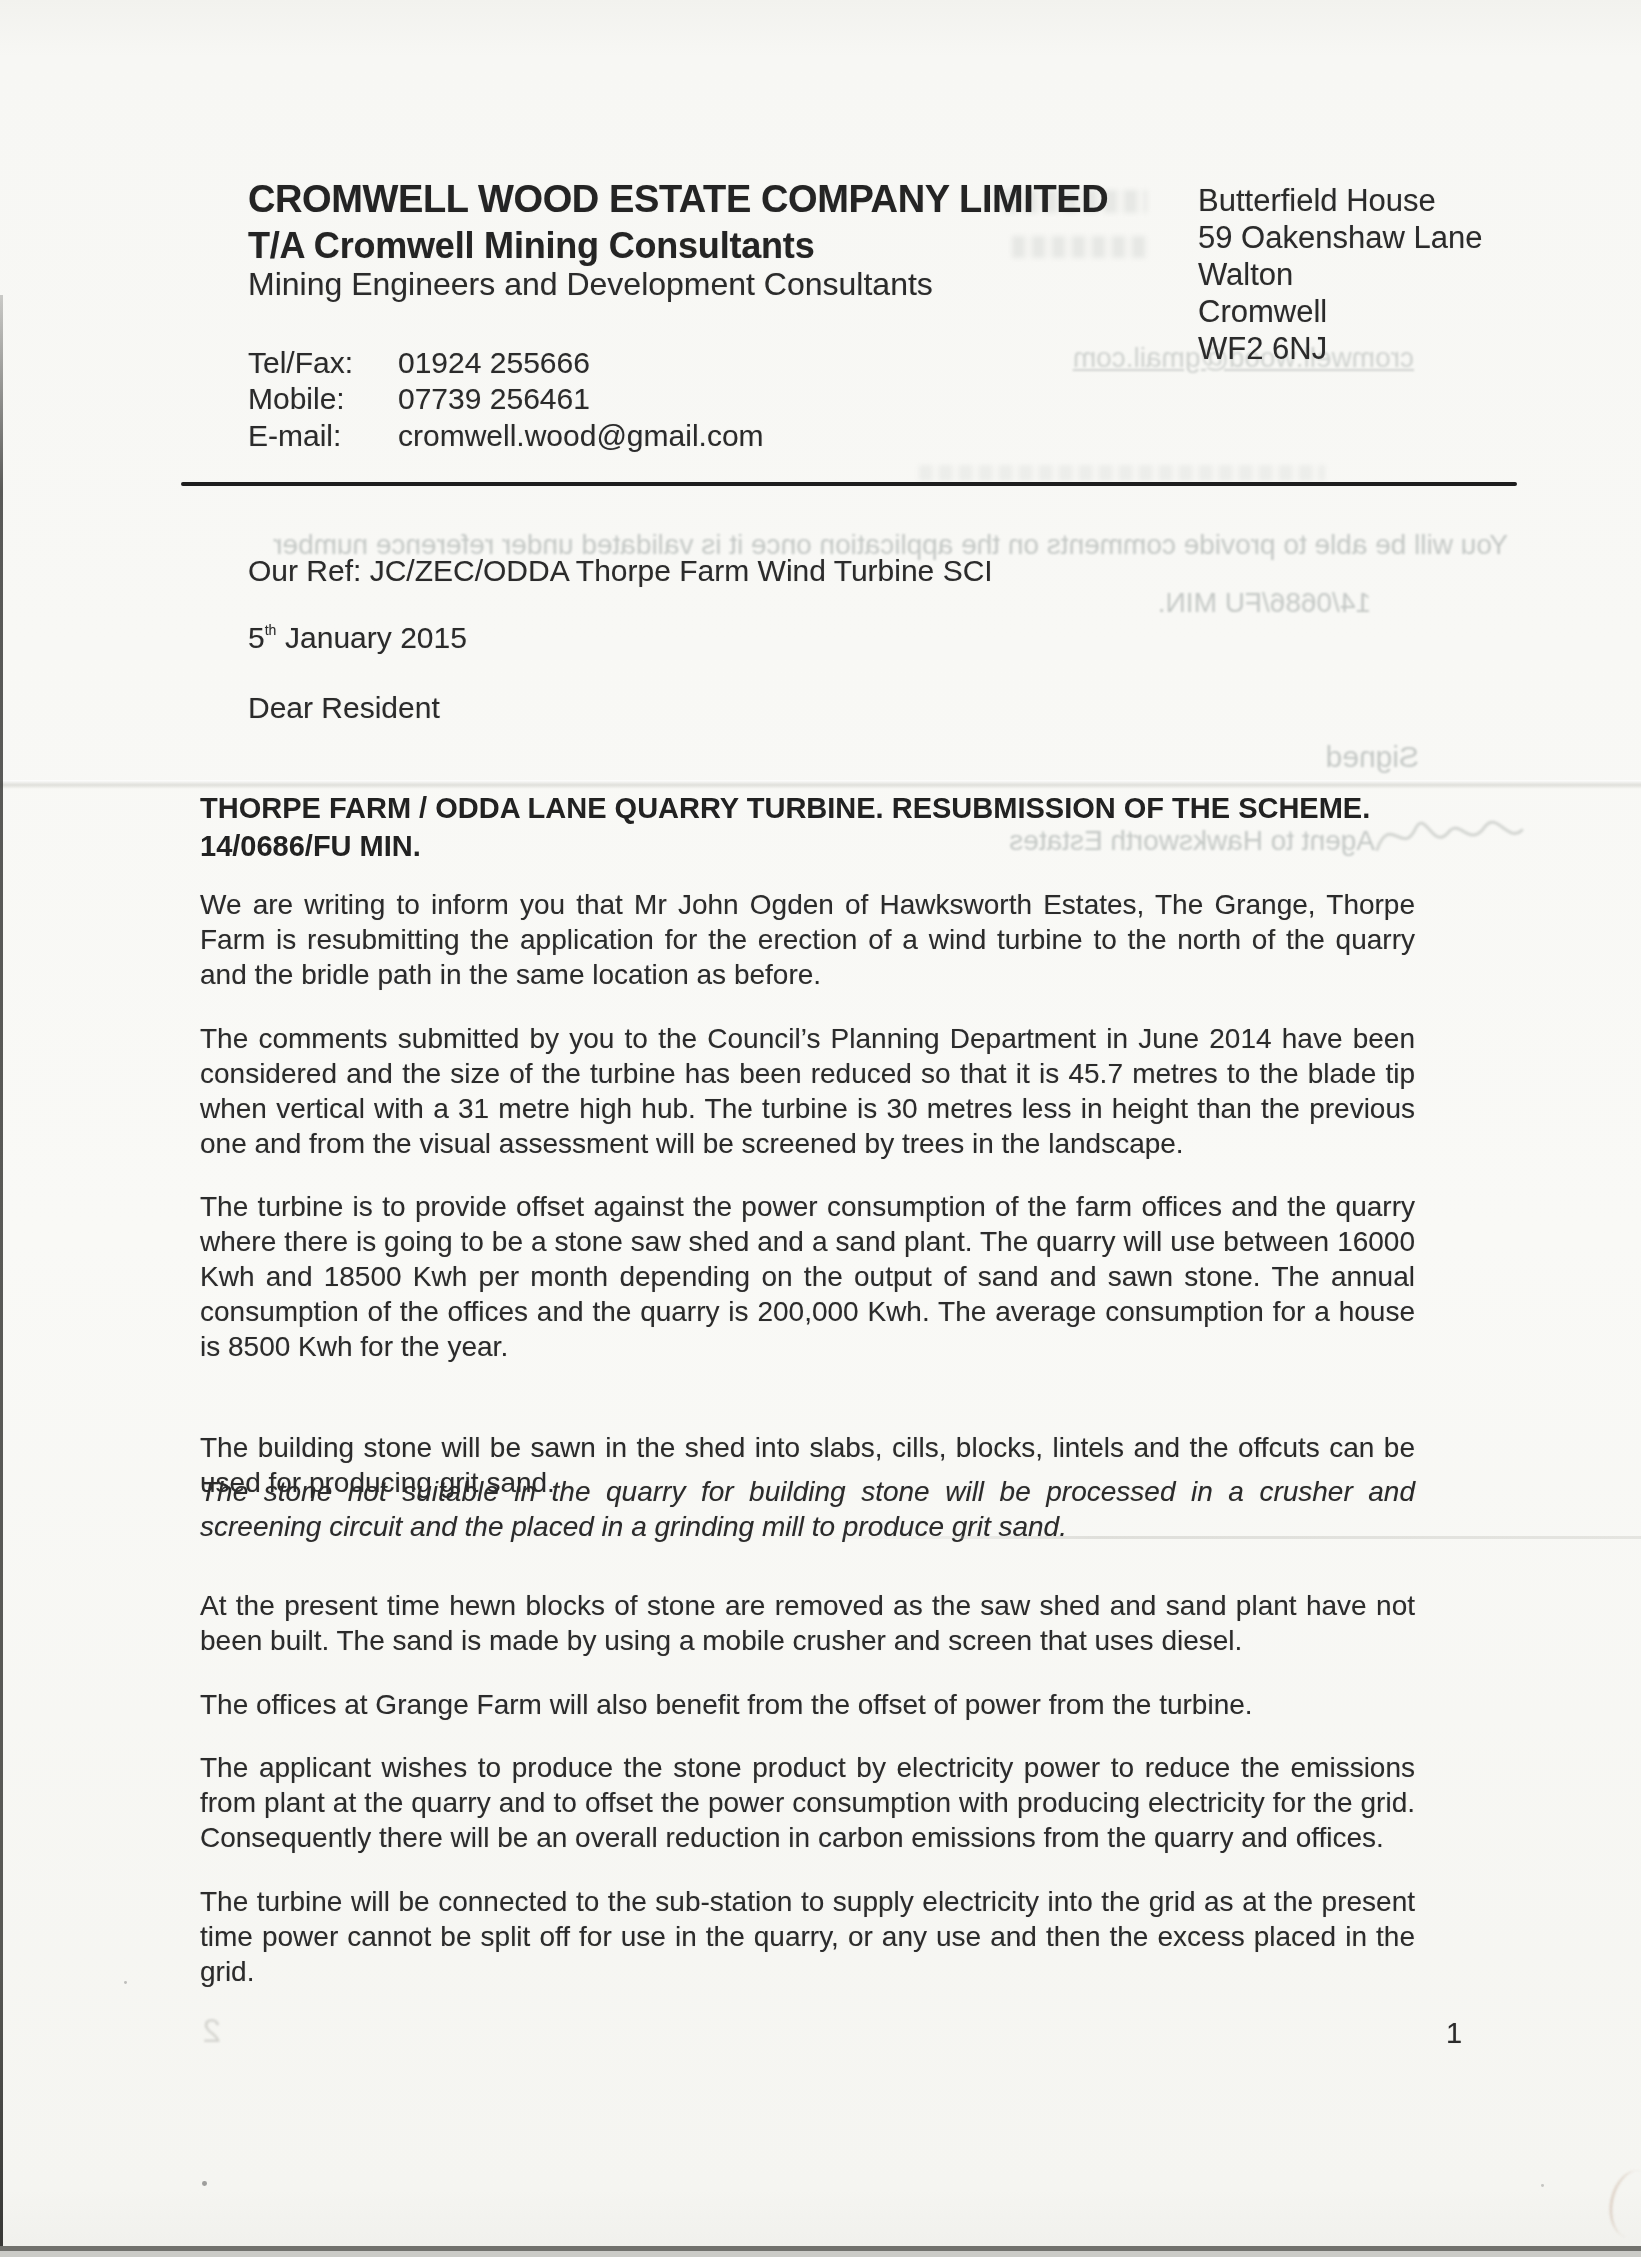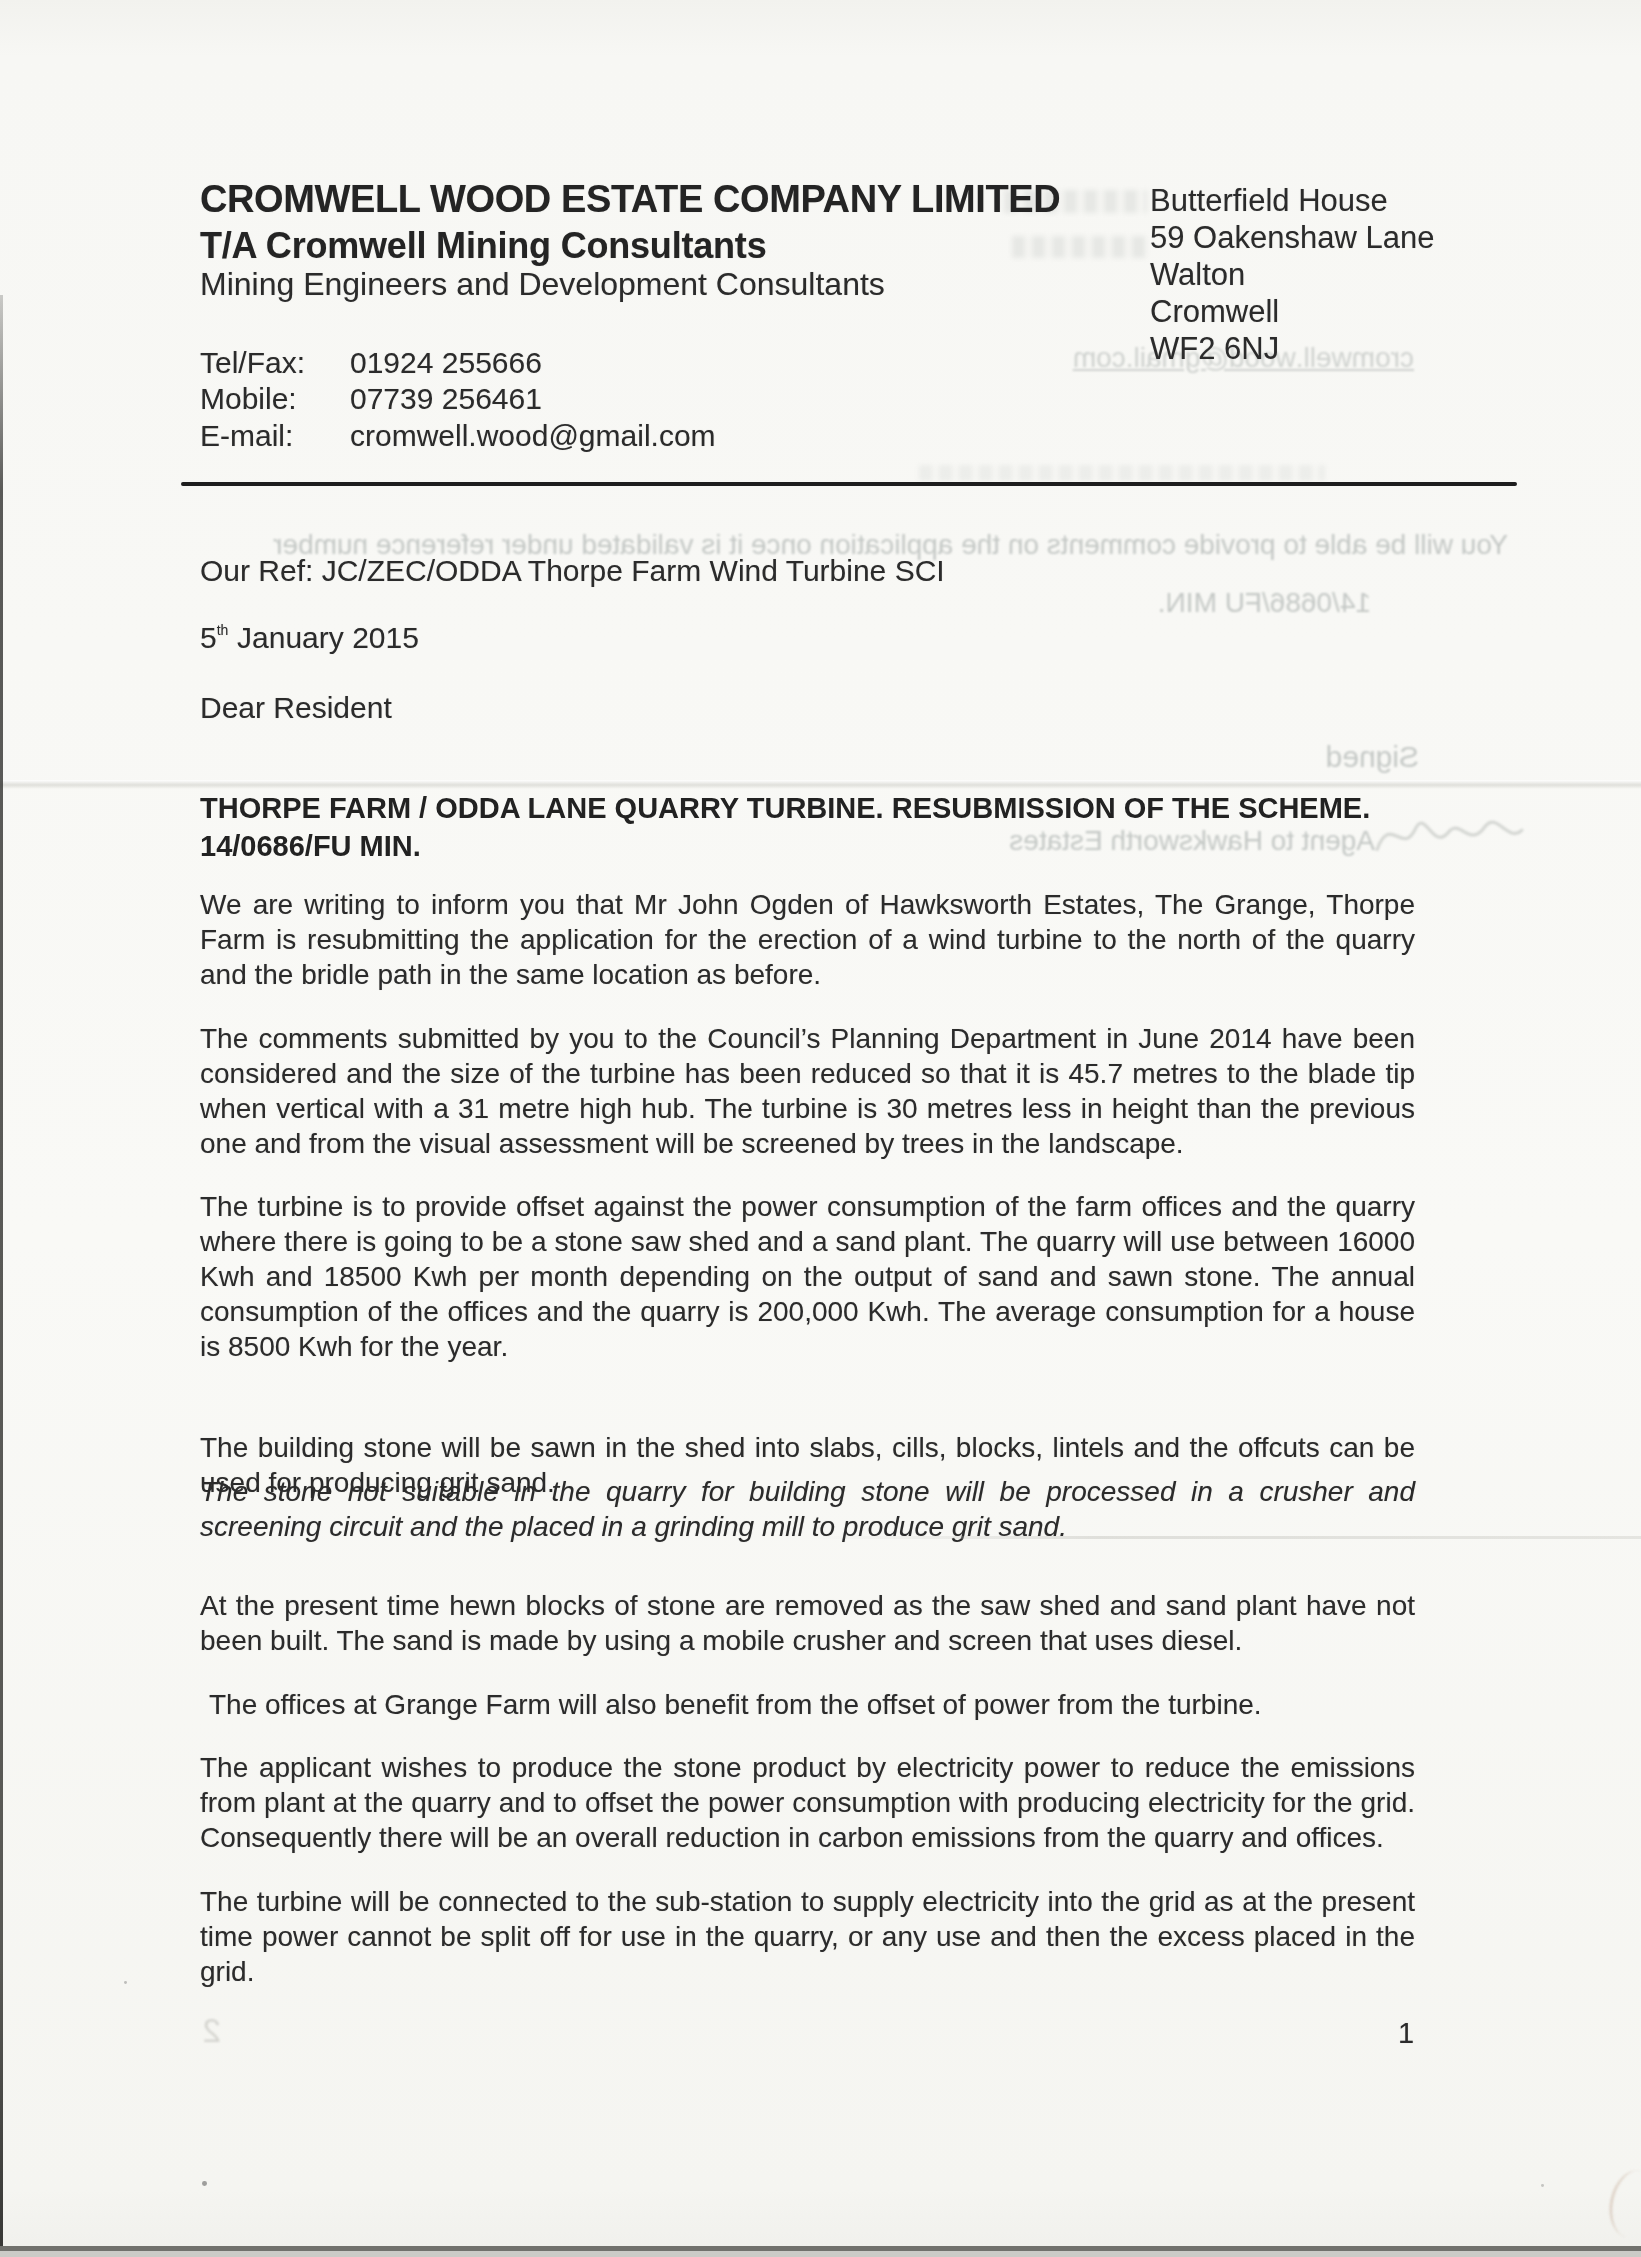--- a/index.html
+++ b/index.html
@@ -5,21 +5,21 @@
   html,body{margin:0;padding:0;background:#e9e9e6;}
   .page{
     position:relative;
     width:1641px;height:2257px;
     background:linear-gradient(180deg,#f2f2ee 0%,#f7f7f4 2.5%,#f9f9f6 55%,#f5f5f1 97%,#f0f0ec 100%);
     font-family:"Liberation Sans",sans-serif;
     color:#2b2b2b;
     overflow:hidden;
   }
   .abs{position:absolute;}
-  .ink{color:#2b2b2b;text-shadow:0 0 1px rgba(50,50,50,.25);}
+  .ink{color:#2b2b2b;text-shadow:0 0 1px rgba(50,50,50,.25);margin-left:48px;}
   
   .company{left:200px;top:178px;font-size:38px;font-weight:700;letter-spacing:-0.4px;color:#242424;white-space:nowrap;}
   .trading{left:200px;top:225px;font-size:36px;font-weight:700;letter-spacing:-0.2px;color:#242424;white-space:nowrap;}
   .subtitle{left:200px;top:266px;font-size:32px;white-space:nowrap;}
   .contact-row{left:200px;height:41px;font-size:30px;white-space:nowrap;}
   .contact-row .lab{position:absolute;left:0;top:0;}
   .contact-row .val{position:absolute;left:150px;top:0;}
   .address{left:1150px;top:182px;font-size:31px;line-height:37px;}
   .rule{left:181px;top:482px;width:1336px;height:3.9px;background:#1e1e1e;border-radius:1.9px;}
   
@@ -107,21 +107,21 @@
     <div>THORPE FARM / ODDA LANE QUARRY TURBINE. RESUBMISSION OF THE SCHEME.</div>
     <div>14/0686/FU MIN.</div>
   </div>
 
   <p class="abs para ink" style="top:887px;">We are writing to inform you that Mr John Ogden of Hawksworth Estates, The Grange, Thorpe Farm is resubmitting the application for the erection of a wind turbine to the north of the quarry and the bridle path in the same location as before.</p>
   <p class="abs para ink" style="top:1021px;">The comments submitted by you to the Council’s Planning Department in June 2014 have been considered and the size of the turbine has been reduced so that it is 45.7 metres to the blade tip when vertical with a 31 metre high hub. The turbine is 30 metres less in height than the previous one and from the visual assessment will be screened by trees in the landscape.</p>
   <p class="abs para ink" style="top:1189px;">The turbine is to provide offset against the power consumption of the farm offices and the quarry where there is going to be a stone saw shed and a sand plant. The quarry will use between 16000 Kwh and 18500 Kwh per month depending on the output of sand and sawn stone. The annual consumption of the offices and the quarry is 200,000 Kwh. The average consumption for a house is 8500 Kwh for the year.</p>
   <p class="abs para ink" style="top:1391px;margin-top:39px;">The building stone will be sawn in the shed into slabs, cills, blocks, lintels and the offcuts can be used for producing grit sand.</p>
   <p class="abs para ink" style="top:1474px;font-style:italic;">The stone not suitable in the quarry for building stone will be processed in a crusher and screening circuit and the placed in a grinding mill to produce grit sand.</p>
   <p class="abs para ink" style="top:1588px;">At the present time hewn blocks of stone are removed as the saw shed and sand plant have not been built. The sand is made by using a mobile crusher and screen that uses diesel.</p>
-  <p class="abs para ink" style="top:1687px;margin-left:9px;">The offices at Grange Farm will also benefit from the offset of power from the turbine.</p>
+  <p class="abs para ink" style="top:1687px;">The offices at Grange Farm will also benefit from the offset of power from the turbine.</p>
   <p class="abs para ink" style="top:1750px;">The applicant wishes to produce the stone product by electricity power to reduce the emissions from plant at the quarry and to offset the power consumption with producing electricity for the grid. Consequently there will be an overall reduction in carbon emissions from the quarry and offices.</p>
   <p class="abs para ink" style="top:1884px;">The turbine will be connected to the sub-station to supply electricity into the grid as at the present time power cannot be split off for use in the quarry, or any use and then the excess placed in the grid.</p>
 
   <div class="abs pagenum ink">1</div>
 
   <div class="abs crease-mid"></div>
   <div class="abs edge-left"></div>
   <div class="abs edge-bottom-line"></div>
   <div class="abs edge-bottom-strip"></div>
   <div class="abs corner-curve"></div>

